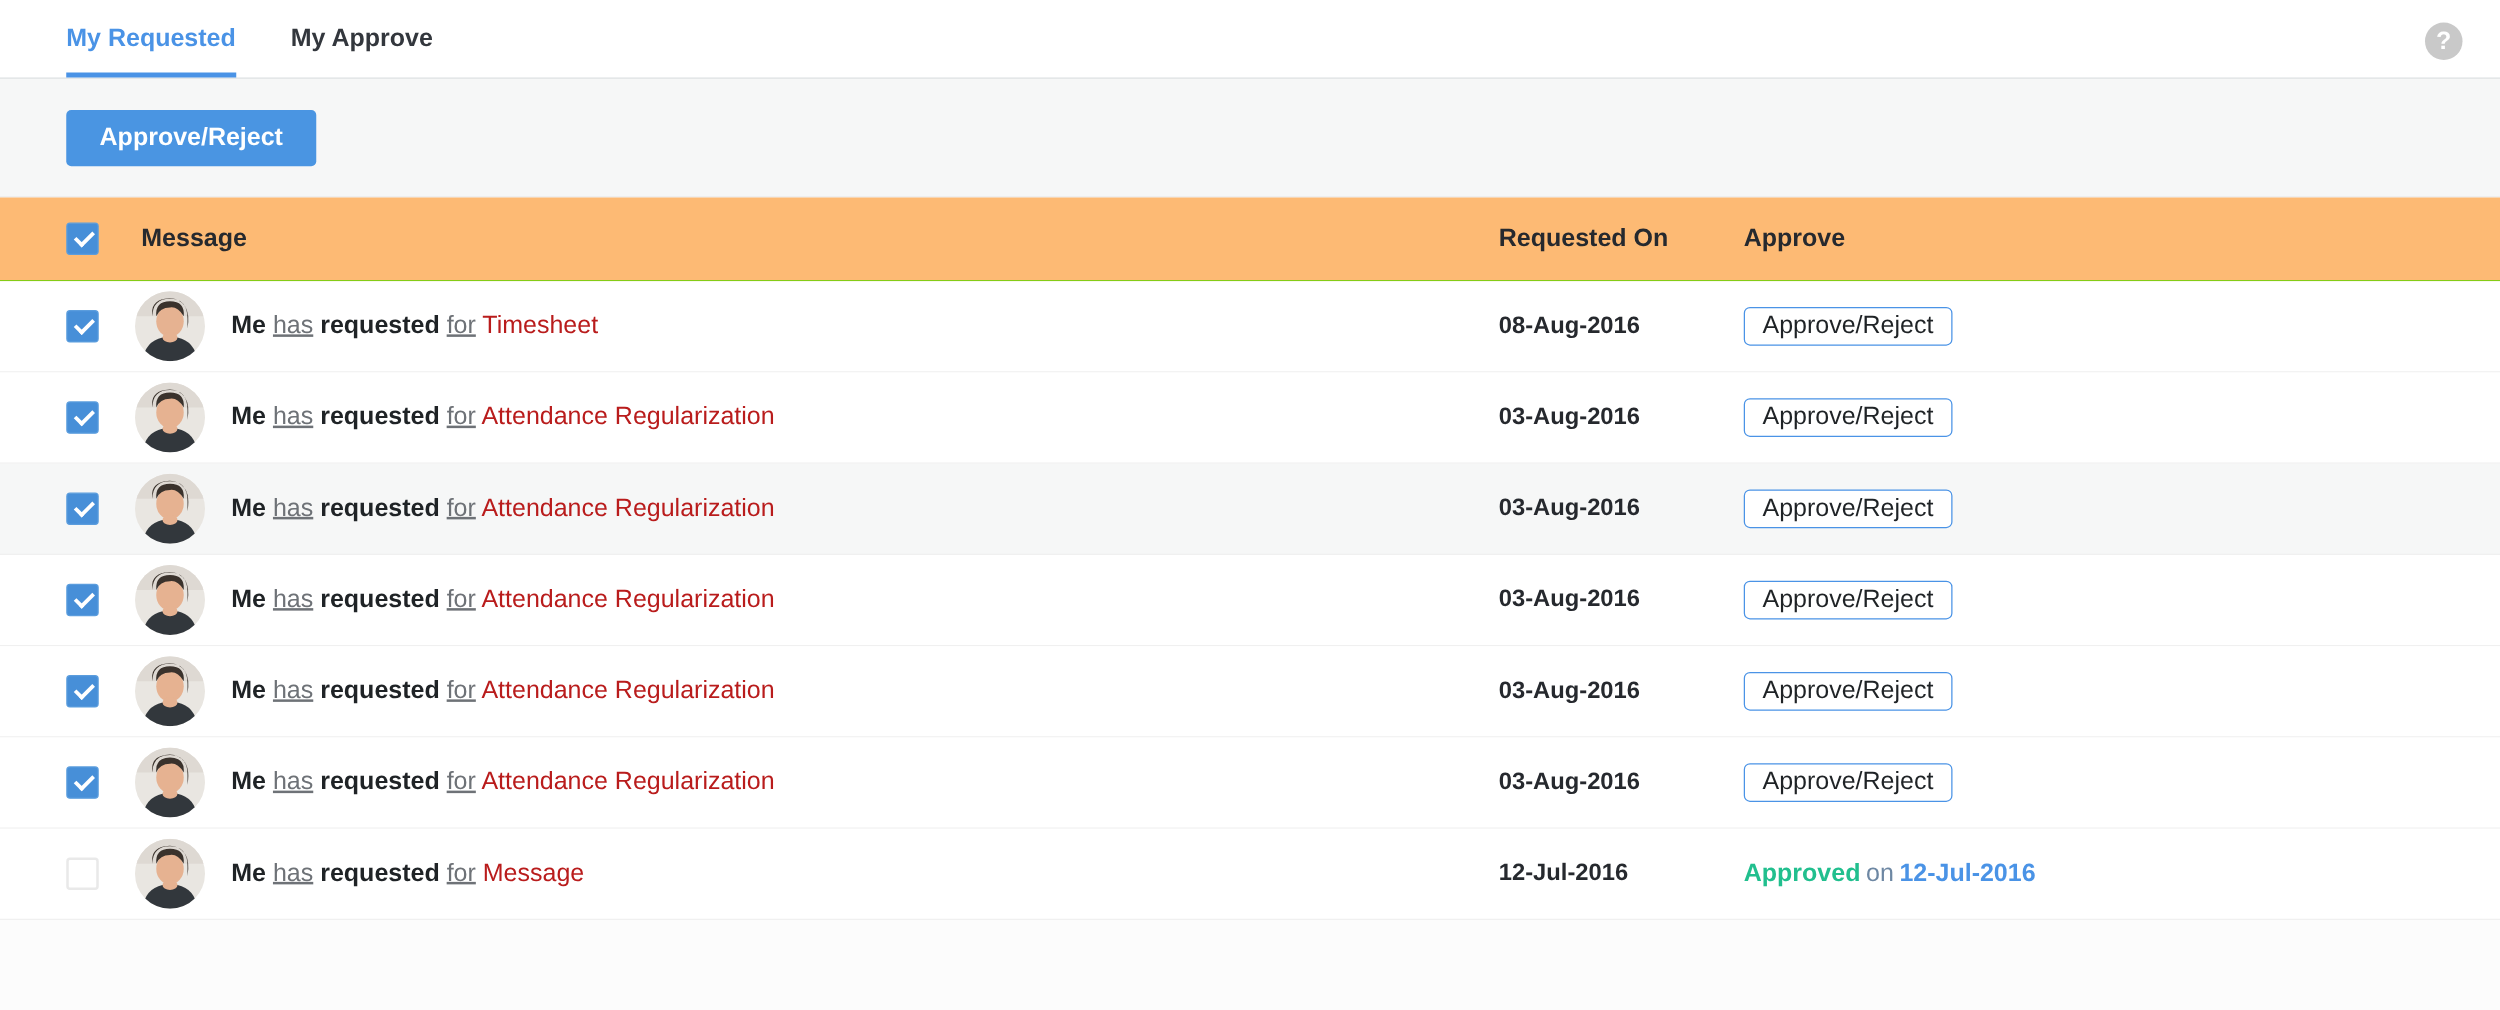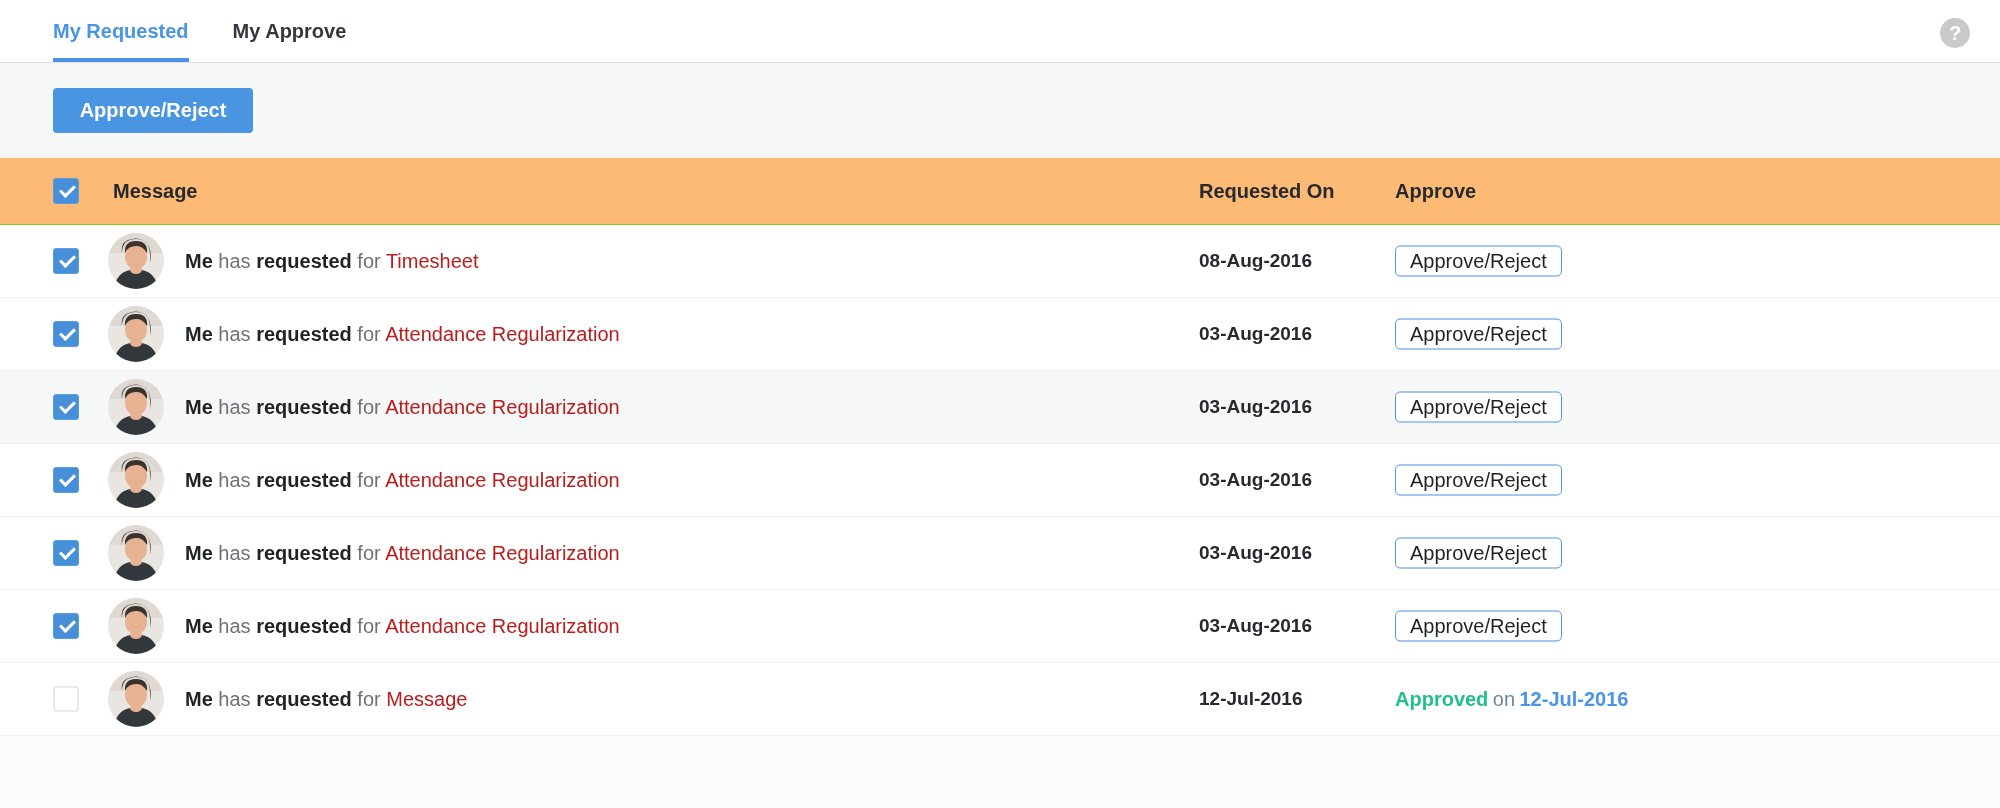--- a/index.html
+++ b/index.html
@@ -127,21 +127,21 @@
     border-bottom:3px solid #ffffff;
     transform:rotate(-45deg);
   }
   .checkbox.unchecked { background:#ffffff; border:2px solid #e9e9e9; }
 
   
   .avatar { width:56px; height:56px; border-radius:50%; overflow:hidden; display:block; }
 
   
   .msg-dark { color:#1f2326; font-weight:700; }
-  .msg-gray { color:#6e7277; font-weight:400; }
+  .msg-gray { color:#6e7277; font-weight:400;text-decoration:underline; }
   .msg-link { color:#b91c1c; font-weight:400; cursor:pointer; }
 
   
   .btn-status {
     display:inline-block;
     background:#ffffff;
     border:1.5px solid #4a93e6;
     border-radius:5px;
     color:#1f2326;
     font-size:20px;

